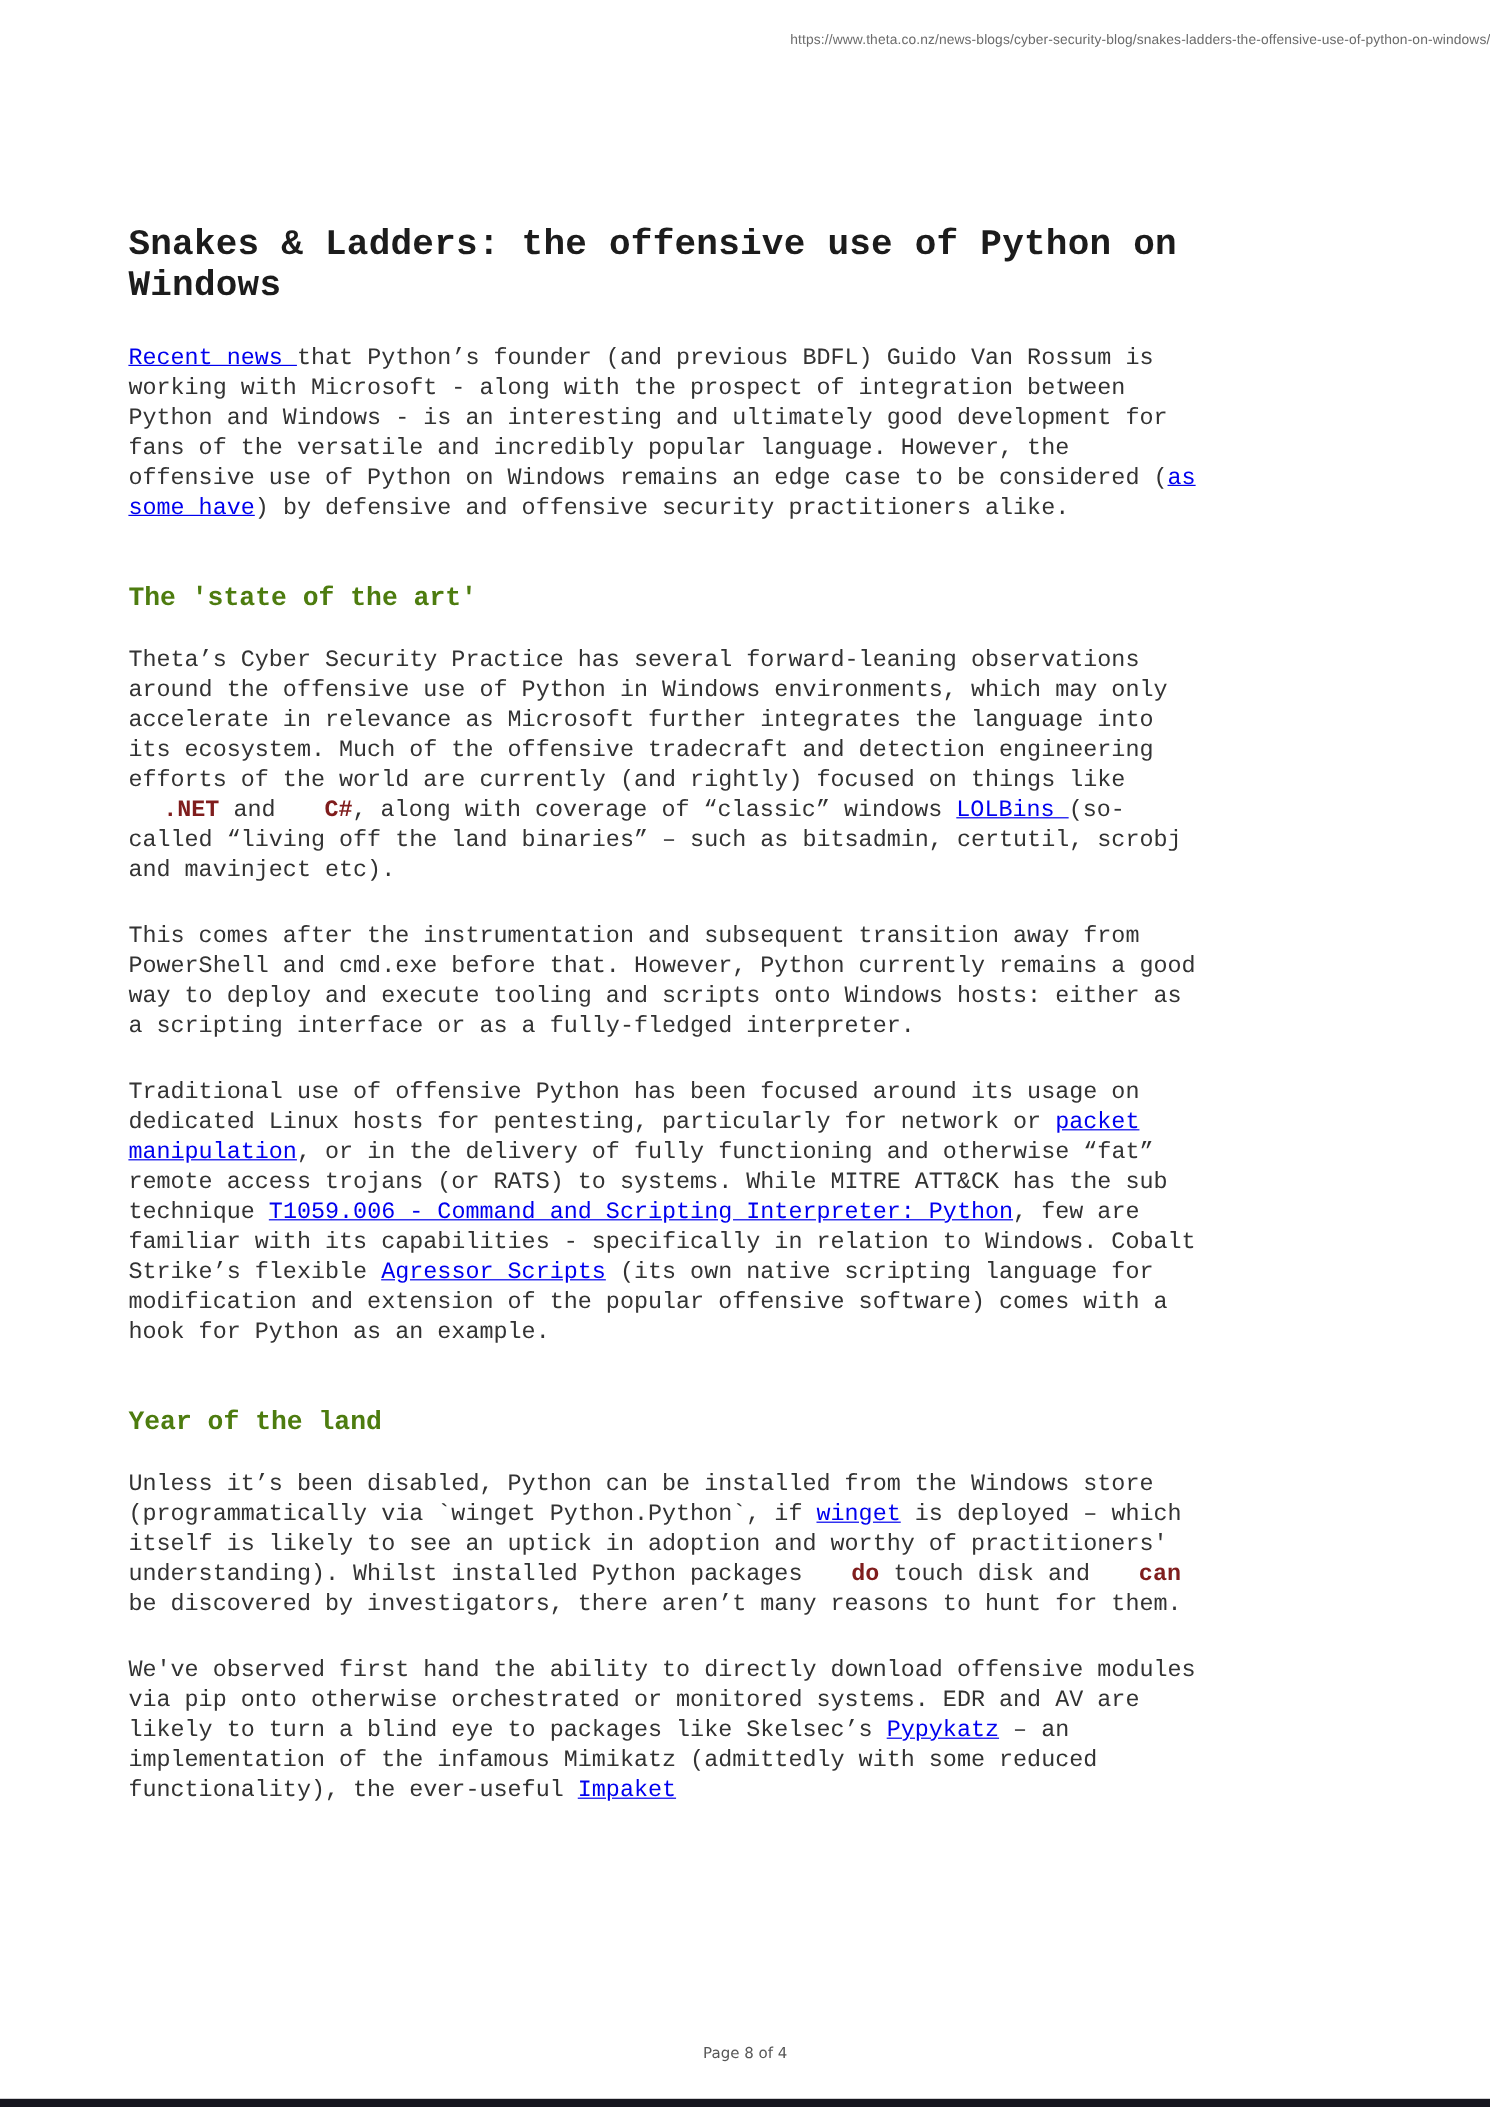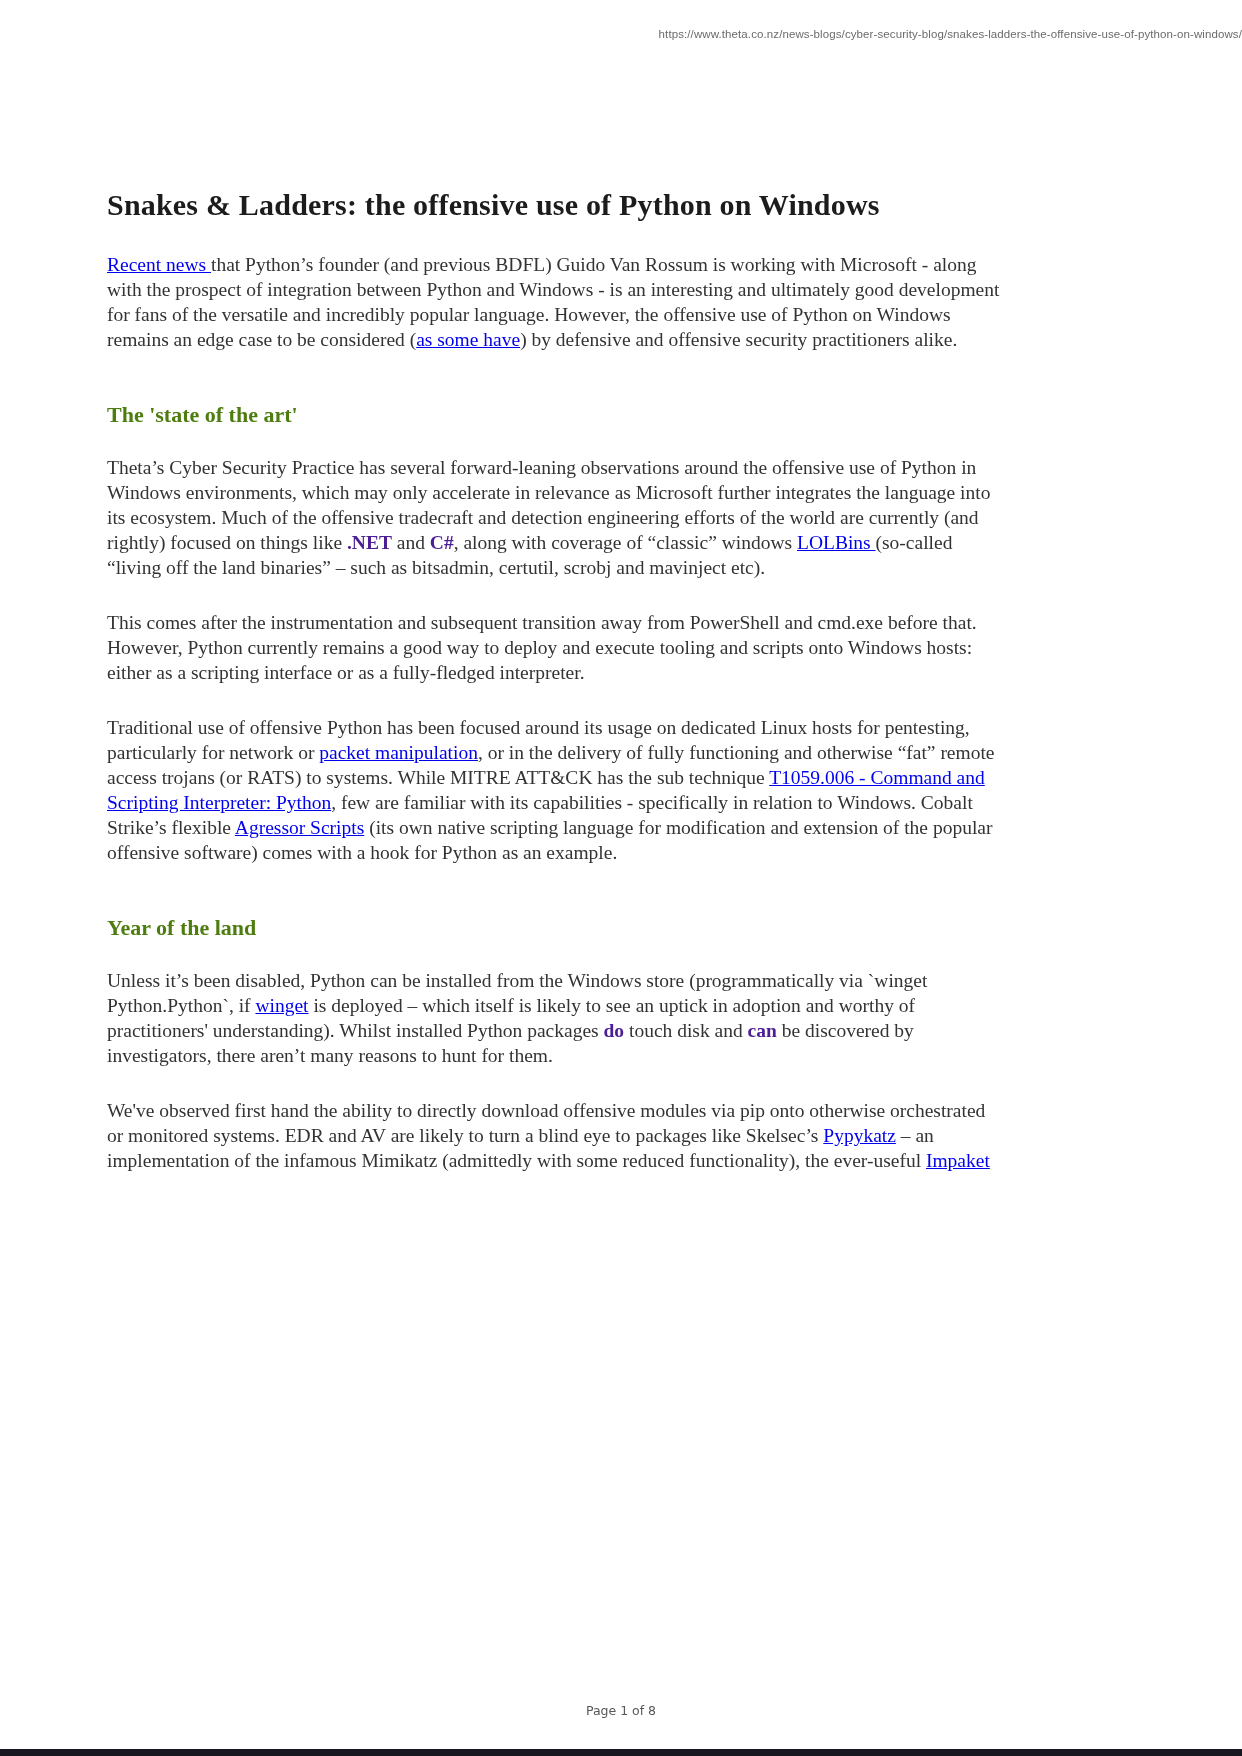--- a/index.html
+++ b/index.html
@@ -11,42 +11,42 @@
     overflow: hidden;
   }
   .url-bar {
     position: absolute; top: 28px; left: 0; width: 100%;
     text-align: right;
     font-family: "Liberation Sans", sans-serif;
     font-size: 11.5px; color: #6b6b6b;
     letter-spacing: 0.1px;
   }
   .article {
-    position: absolute; top: 188px; left: 107px; width: 897px;
+    position: absolute; top: 188px; left: 107px; width: 897px; font-family: Liberation Mono, monospace;
   }
   .article-title {
     font-size: 30px; font-weight: bold; color: #1c1c1c;
     margin: 0 0 30px 0; letter-spacing: 0.2px;
   }
   .byline {
     font-size: 17px; color: #5f5f5f; margin: 0 0 27px 0;
   }
   .archived {
     font-size: 16px; color: #5f5f5f; margin: 0 0 36px 0;
   }
   .para {
     font-size: 19.5px; line-height: 25px; color: #333333;
     margin: 0 0 30px 0;
   }
   .section-heading {
     font-size: 22px; font-weight: bold; color: #4d7c0f;
     margin: 50px 0 27px 0;
   }
   .para a.link { color: #0000ee; text-decoration: underline; }
-  .para strong { font-weight: bold; color: #4c1d95; }
+  .para strong { font-weight: bold; color: #7f1d1d; margin-left: 29px; }
   .page-footer {
     position: absolute; bottom: 38px; left: 0; width: 100%;
     text-align: center;
     font-family: "DejaVu Sans", sans-serif;
     font-size: 12.5px; color: #575757;
   }
   .bottom-bar {
     position: absolute; bottom: 0; left: 0; width: 100%; height: 7px;
     background: #17171f;
   }
@@ -63,15 +63,15 @@
       <h2 class="section-heading">The 'state of the art'</h2>
       <p class="para"><span>Theta’s Cyber Security Practice has several forward-leaning observations around the offensive use of Python in Windows environments, which may only accelerate in relevance as Microsoft further integrates the language into its ecosystem. Much of the offensive tradecraft and detection engineering efforts of the world are currently (and rightly) focused on things like </span><strong>.NET</strong><span> and </span><strong>C#</strong><span>, along with coverage of “classic” windows </span><a class="link" href="#">LOLBins </a><span>(so-called “living off the land binaries” – such as bitsadmin, certutil, scrobj and mavinject etc).</span></p>
       <p class="para"><span>This comes after the instrumentation and subsequent transition away from PowerShell and cmd.exe before that. However, Python currently remains a good way to deploy and execute tooling and scripts onto Windows hosts: either as a scripting interface or as a fully-fledged interpreter.</span></p>
       <p class="para"><span>Traditional use of offensive Python has been focused around its usage on dedicated Linux hosts for pentesting, particularly for network or </span><a class="link" href="#">packet manipulation</a><span>, or in the delivery of fully functioning and otherwise “fat” remote access trojans (or RATS) to systems. While MITRE ATT&amp;CK has the sub technique </span><a class="link" href="#">T1059.006 - Command and Scripting Interpreter: Python</a><span>, few are familiar with its capabilities - specifically in relation to Windows. Cobalt Strike’s flexible </span><a class="link" href="#">Agressor Scripts</a><span> (its own native scripting language for modification and extension of the popular offensive software) comes with a hook for Python as an example.</span></p>
       <h2 class="section-heading">Year of the land</h2>
       <p class="para"><span>Unless it’s been disabled, Python can be installed from the Windows store (programmatically via `winget Python.Python`, if </span><a class="link" href="#">winget</a><span> is deployed – which itself is likely to see an uptick in adoption and worthy of practitioners' understanding). Whilst installed Python packages </span><strong>do</strong><span> touch disk and </span><strong>can</strong><span> be discovered by investigators, there aren’t many reasons to hunt for them.</span></p>
       <p class="para"><span>We've observed first hand the ability to directly download offensive modules via pip onto otherwise orchestrated or monitored systems. EDR and AV are likely to turn a blind eye to packages like Skelsec’s </span><a class="link" href="#">Pypykatz</a><span> – an implementation of the infamous Mimikatz (admittedly with some reduced functionality), the ever-useful </span><a class="link" href="#">Impaket</a></p>
     </div>
 </div>
 
-<div class="page-footer">Page 1 of 8</div>
+<div class="page-footer">Page 8 of 4</div>
 
 <div class="bottom-bar"></div>
 
 </body></html>

